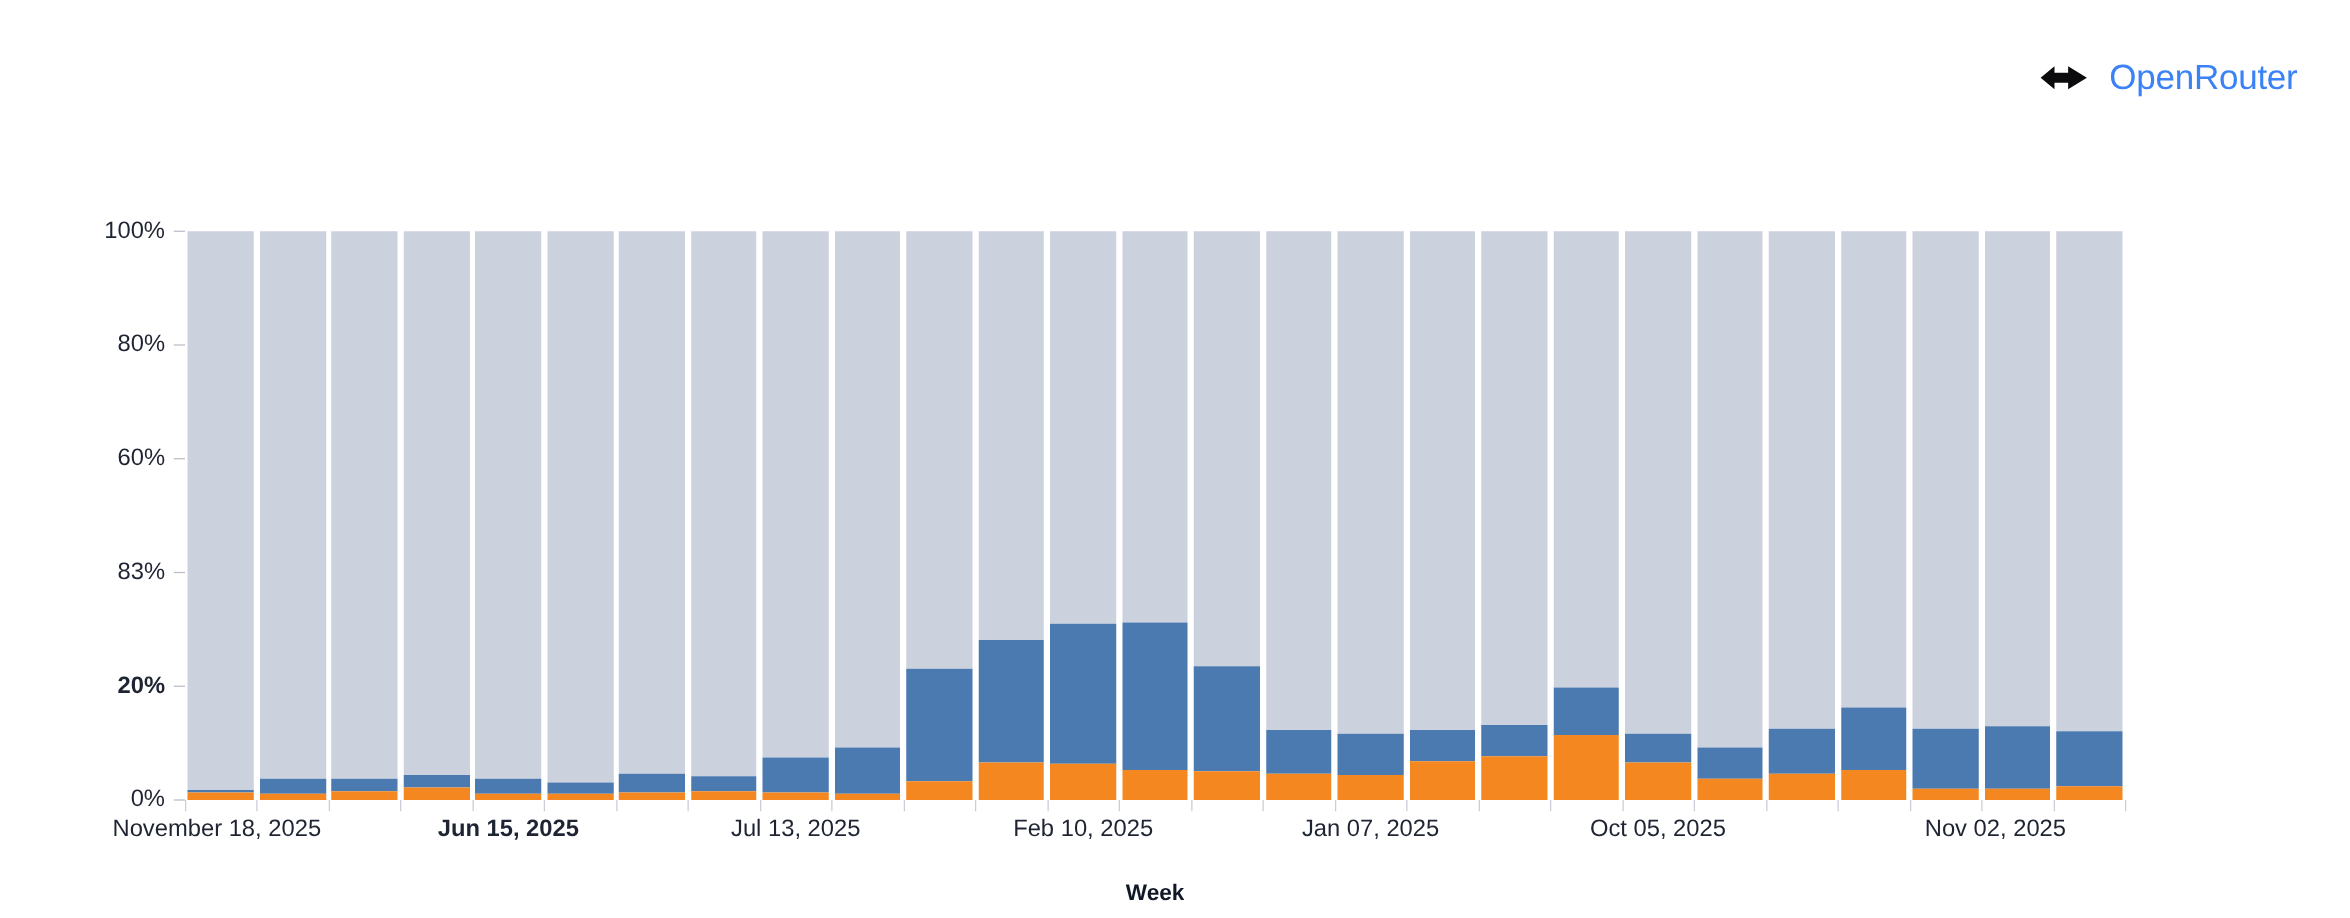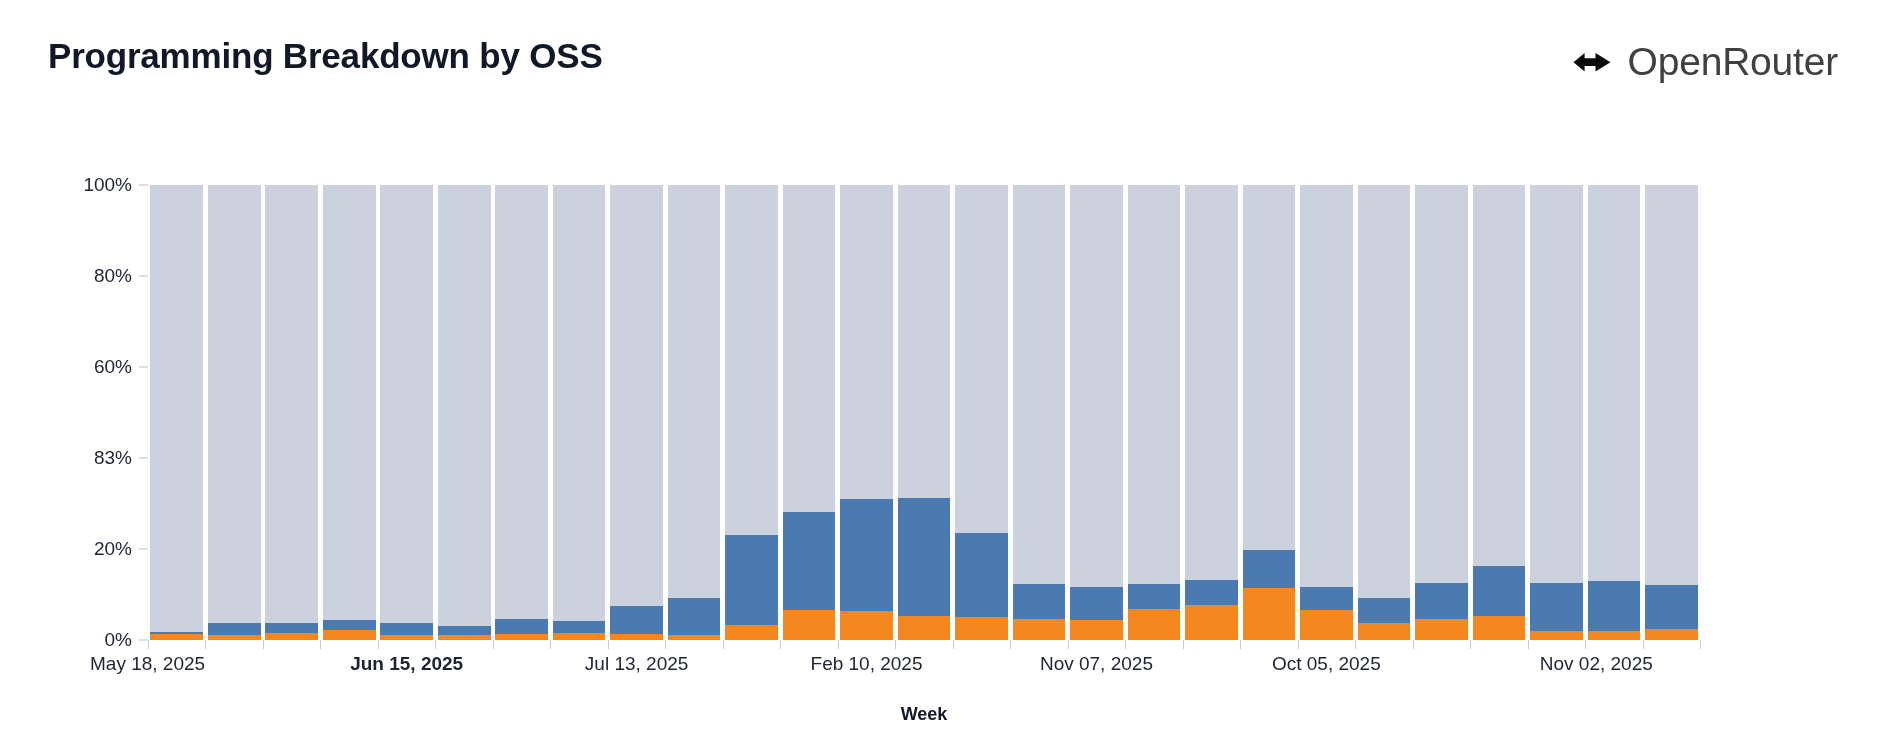--- a/index.html
+++ b/index.html
@@ -35,22 +35,22 @@
   #brand {
     position: absolute;
     right: 42px;
     top: 40px;
     display: flex;
     align-items: center;
     gap: 14px;
   }
   #brand-mark { width: 44px; height: 44px; display: block; }
   #brand-name {
-    font-size: 39px;
-    color: #404040;
+    font-size: 28px;
+    color: #3b82f6;
     font-weight: normal;
     letter-spacing: -0.2px;
     white-space: nowrap;
   }
 
   
   
   #plot-wrap {
     position: absolute;
     left: 148px;
@@ -187,33 +187,32 @@
     color: #c7c7c7;
     white-space: nowrap;
     letter-spacing: 0.5px;
   }
 </style>
 </head>
 <body>
 
 <div id="page">
 
-  <div id="chart-title">Programming Breakdown by OSS</div>
 
   <div id="brand">
     <svg id="brand-mark" viewBox="0 0 44 44" aria-hidden="true">
       <path d="M40.5 22.2 L25.5 13.0 L25.5 18.2 L14.6 18.2 L14.6 13.0 L3.5 22.2 L14.6 31.4 L14.6 26.1 L25.5 26.1 L25.5 31.4 Z" fill="#0b0b0d"></path>
     </svg>
     <div id="brand-name">OpenRouter</div>
   </div>
 
   <div id="y-axis">
       <div class="ylabel" style="top: 455px;">0%</div>
       <div class="ytickline" style="top: 455px;"></div>
-      <div class="ylabel" style="top: 364px;">20%</div>
+      <div class="ylabel" style="top: 364px; font-weight: bold;">20%</div>
       <div class="ytickline" style="top: 364px;"></div>
       <div class="ylabel" style="top: 273px;">83%</div>
       <div class="ytickline" style="top: 273px;"></div>
       <div class="ylabel" style="top: 182px;">60%</div>
       <div class="ytickline" style="top: 182px;"></div>
       <div class="ylabel" style="top: 91px;">80%</div>
       <div class="ytickline" style="top: 91px;"></div>
       <div class="ylabel" style="top: 0px;">100%</div>
       <div class="ytickline" style="top: 0px;"></div>
     </div>
@@ -382,25 +381,25 @@
       <div class="xminor" style="left: 1035px;"></div>
       <div class="xminor" style="left: 1092px;"></div>
       <div class="xminor" style="left: 1150px;"></div>
       <div class="xminor" style="left: 1207px;"></div>
       <div class="xminor" style="left: 1265px;"></div>
       <div class="xminor" style="left: 1322px;"></div>
       <div class="xminor" style="left: 1380px;"></div>
       <div class="xminor" style="left: 1437px;"></div>
       <div class="xminor" style="left: 1495px;"></div>
       <div class="xminor" style="left: 1552px;"></div>
-      <div class="xlabel" style="left: -58px; transform: none;">May 18, 2025</div>
+      <div class="xlabel" style="left: -58px; transform: none;">November 18, 2025</div>
       <div class="xlabel" style="left: 258.667px; font-weight: bold;">Jun 15, 2025</div>
       <div class="xlabel" style="left: 488.593px;">Jul 13, 2025</div>
       <div class="xlabel" style="left: 718.519px;">Feb 10, 2025</div>
-      <div class="xlabel" style="left: 948.444px;">Nov 07, 2025</div>
+      <div class="xlabel" style="left: 948.444px;">Jan 07, 2025</div>
       <div class="xlabel" style="left: 1178.37px;">Oct 05, 2025</div>
       <div class="xlabel" style="left: 1408.3px; margin-left: 40px;">Nov 02, 2025</div>
     </div>
   <div id="x-axis-title">Week</div>
 
 
 
 </div>
 
 </body></html>

